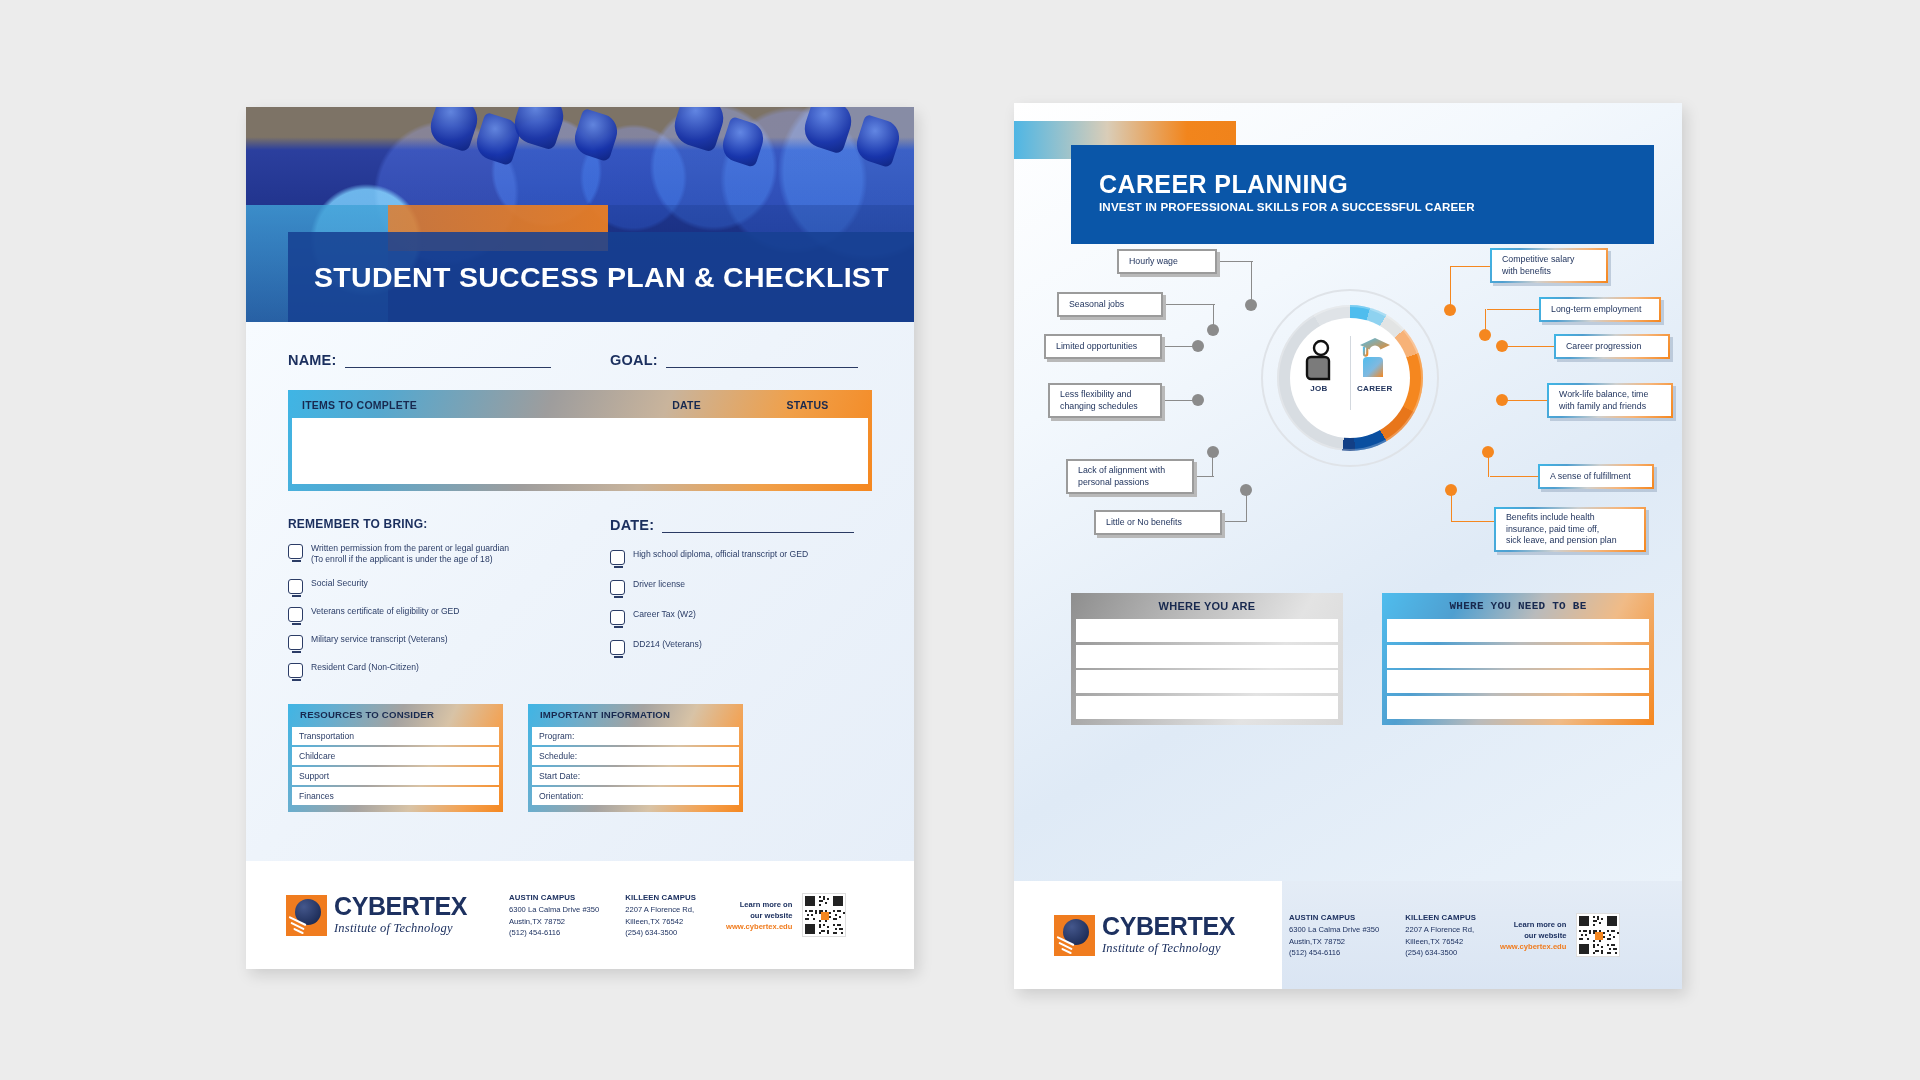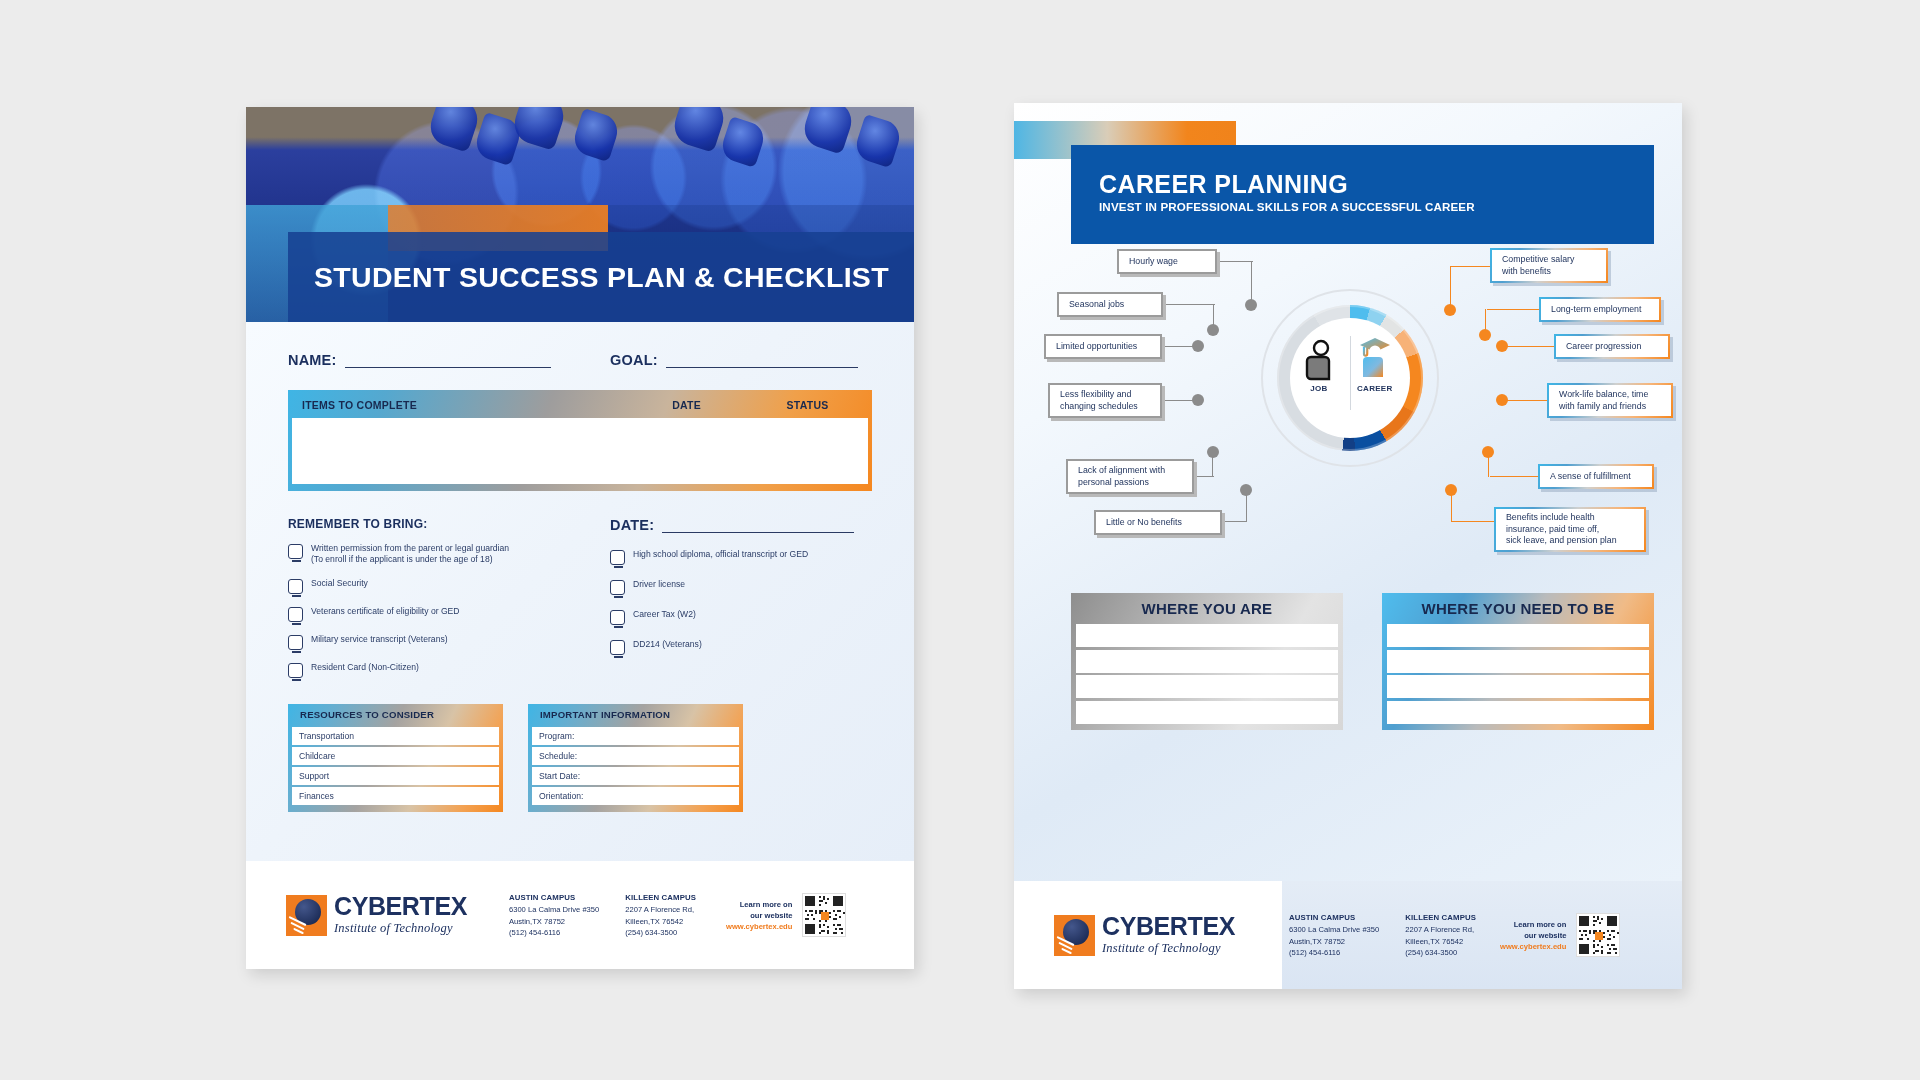--- a/index.html
+++ b/index.html
@@ -256,31 +256,31 @@
     background: #d3d8de;
   }
   .ico-wrap { position: absolute; display: flex; flex-direction: column; align-items: center; }
   .ico-job { left: 290px; top: 95px; }
   .ico-car { left: 343px; top: 92px; }
   .ico-lbl { font-size: 8px; font-weight: 700; color: #22355e; margin-top: 3px; letter-spacing: .3px; }
 
   
   .rp-bottom { position: absolute; left: 57px; top: 490px; width: 583px; display: flex; }
   .bb { width: 272px; }
-  .bb.second { margin-left: 39px; }
+  .bb.second { margin-left: 39px; font-family: Liberation Mono, monospace; }
   .bb-shell-gray {
     background: linear-gradient(120deg,#8e8e8e 0%, #b9b9b9 35%, #e3e3e3 70%, #d7d7d7 100%);
     padding: 0 5px 6px 5px;
   }
   .bb-shell-acc {
     background: linear-gradient(118deg,#4fbdee 0%, #4f9fd0 24%, #b9bbbc 48%, #f0bb87 72%, #f5871f 100%);
     padding: 0 5px 6px 5px;
   }
   .bb-head {
-    text-align: center; font-size: 15px; font-weight: 700; color: #18294f;
+    text-align: center; font-size: 11px; font-weight: 700; color: #18294f;
     padding: 7px 0 7px 0; letter-spacing: .25px;
   }
   .bb-rows > div { background: #fff; height: 23px; margin-bottom: 2.5px; }
   .bb-rows > div:last-child { margin-bottom: 0; }
 
   .rp-footer-tint {
     position: absolute; left: 268px; top: 0; width: 400px; height: 100%;
     background: linear-gradient(180deg,#e4ecf6,#dae5f3);
   }
 </style>

